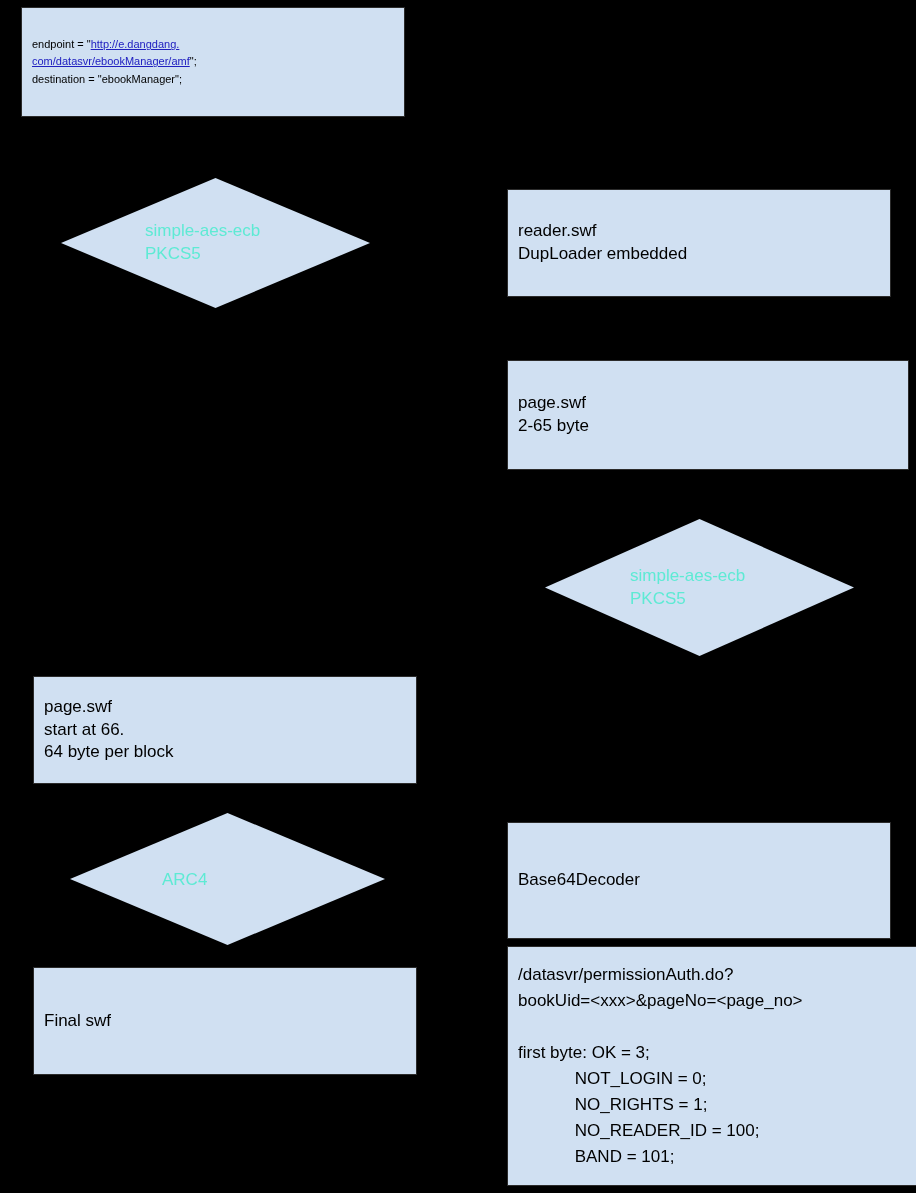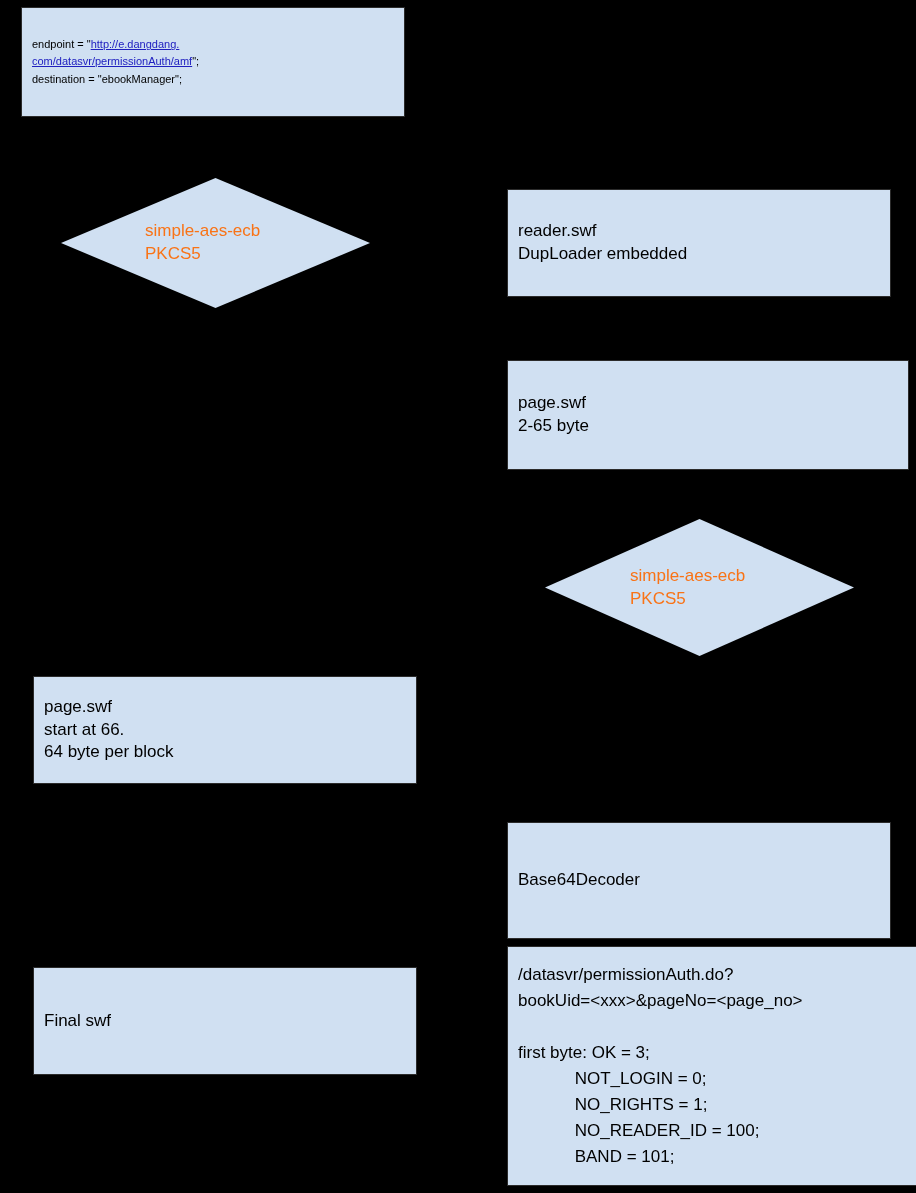--- a/index.html
+++ b/index.html
@@ -68,34 +68,34 @@
   .diamond .shape {
     position: absolute;
     inset: 0;
     background: #d0e0f2;
     -webkit-clip-path: polygon(50% 0%, 100% 50%, 50% 100%, 0% 50%);
     clip-path: polygon(50% 0%, 100% 50%, 50% 100%, 0% 50%);
   }
   .diamond .label {
     position: absolute;
     left: 0; top: 0;
-    color: #f97316;
+    color: #5eead4;
     font-size: 17px;
     line-height: 1.33;
     white-space: pre;
   }
 </style>
 </head>
 <body>
 
 <div id="canvas">
 
   <div class="node box code" style="left:21px; top:7px; width:384px; height:110px;">
     <div class="label"><span>endpoint = "</span><span class="lnk">http://e.dangdang.</span>
-<span class="lnk">com/datasvr/permissionAuth/amf</span><span>";</span>
+<span class="lnk">com/datasvr/ebookManager/amf</span><span>";</span>
 <span>destination = "ebookManager";</span></div>
   </div>
 
   <div class="diamond" style="left:61px; top:178px; width:309px; height:130px;">
     <div class="shape"></div>
     <div class="label" style="left:84px; top:42px;"><span>simple-aes-ecb</span>
 <span>PKCS5</span></div>
   </div>
 
   <div class="node box text" style="left:507px; top:189px; width:384px; height:108px;">
@@ -113,20 +113,24 @@
     <div class="label" style="left:85px; top:46px;"><span>simple-aes-ecb</span>
 <span>PKCS5</span></div>
   </div>
 
   <div class="node box text" style="left:33px; top:676px; width:384px; height:108px;">
     <div class="label"><span>page.swf</span>
 <span>start at 66.</span>
 <span>64 byte per block</span></div>
   </div>
 
+  <div class="diamond" style="left:70px; top:813px; width:315px; height:132px;">
+    <div class="shape"></div>
+    <div class="label" style="left:92px; top:56px;"><span>ARC4</span></div>
+  </div>
 
   <div class="node box text" style="left:507px; top:822px; width:384px; height:117px;align-items:center;">
     <div class="label"><span>Base64Decoder</span></div>
   </div>
 
   <div class="node box text" style="left:33px; top:967px; width:384px; height:108px;">
     <div class="label"><span>Final swf</span></div>
   </div>
 
   <div class="node box block" style="left:507px; top:946px; width:456px; height:240px;">

